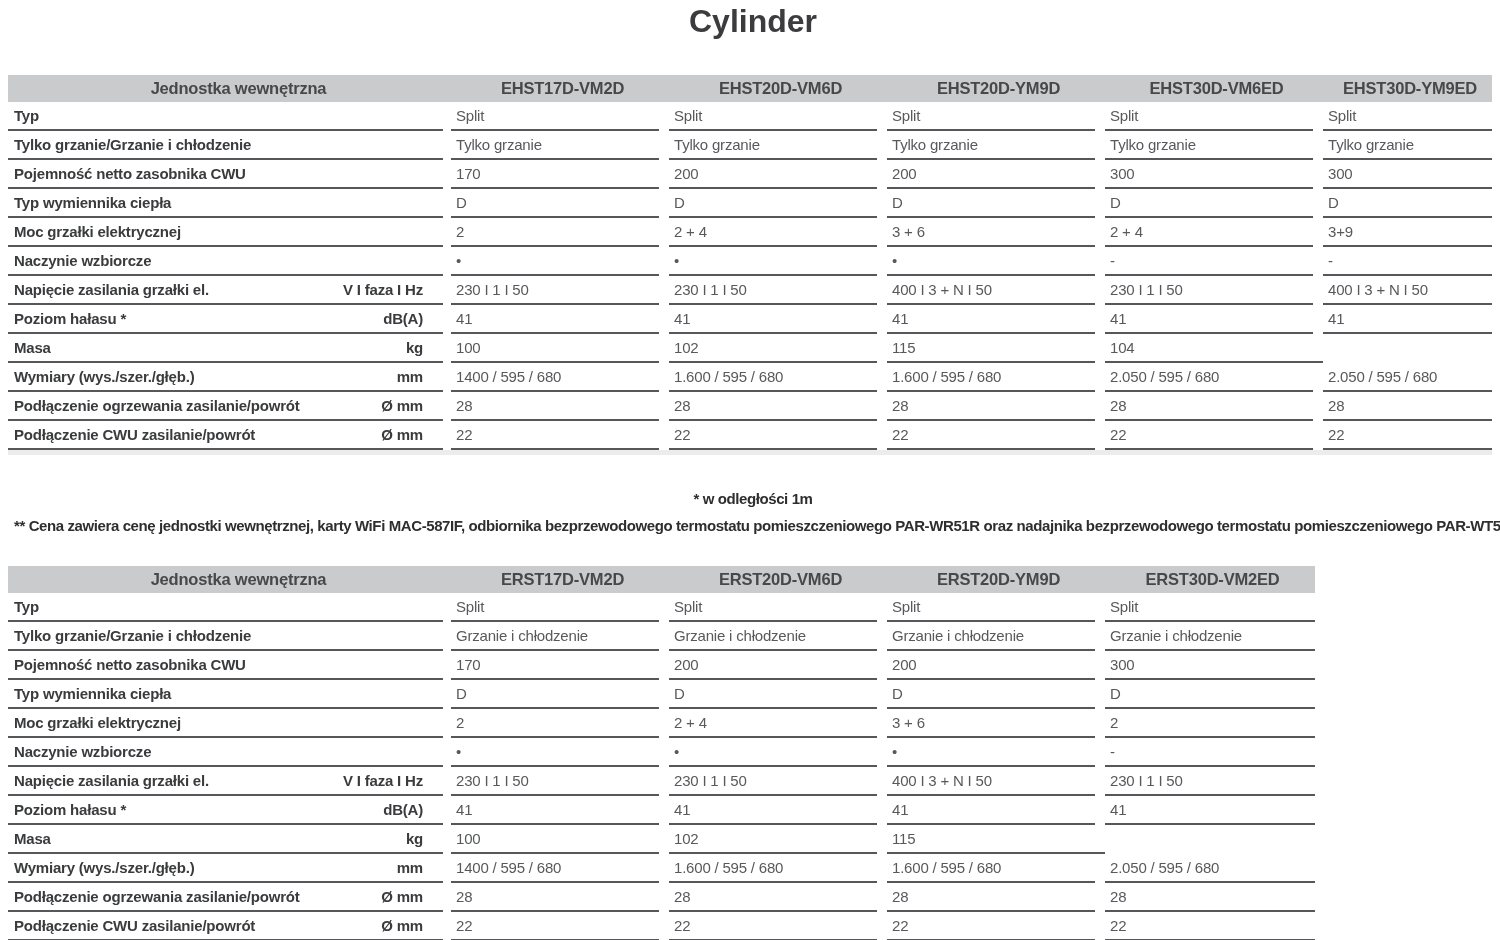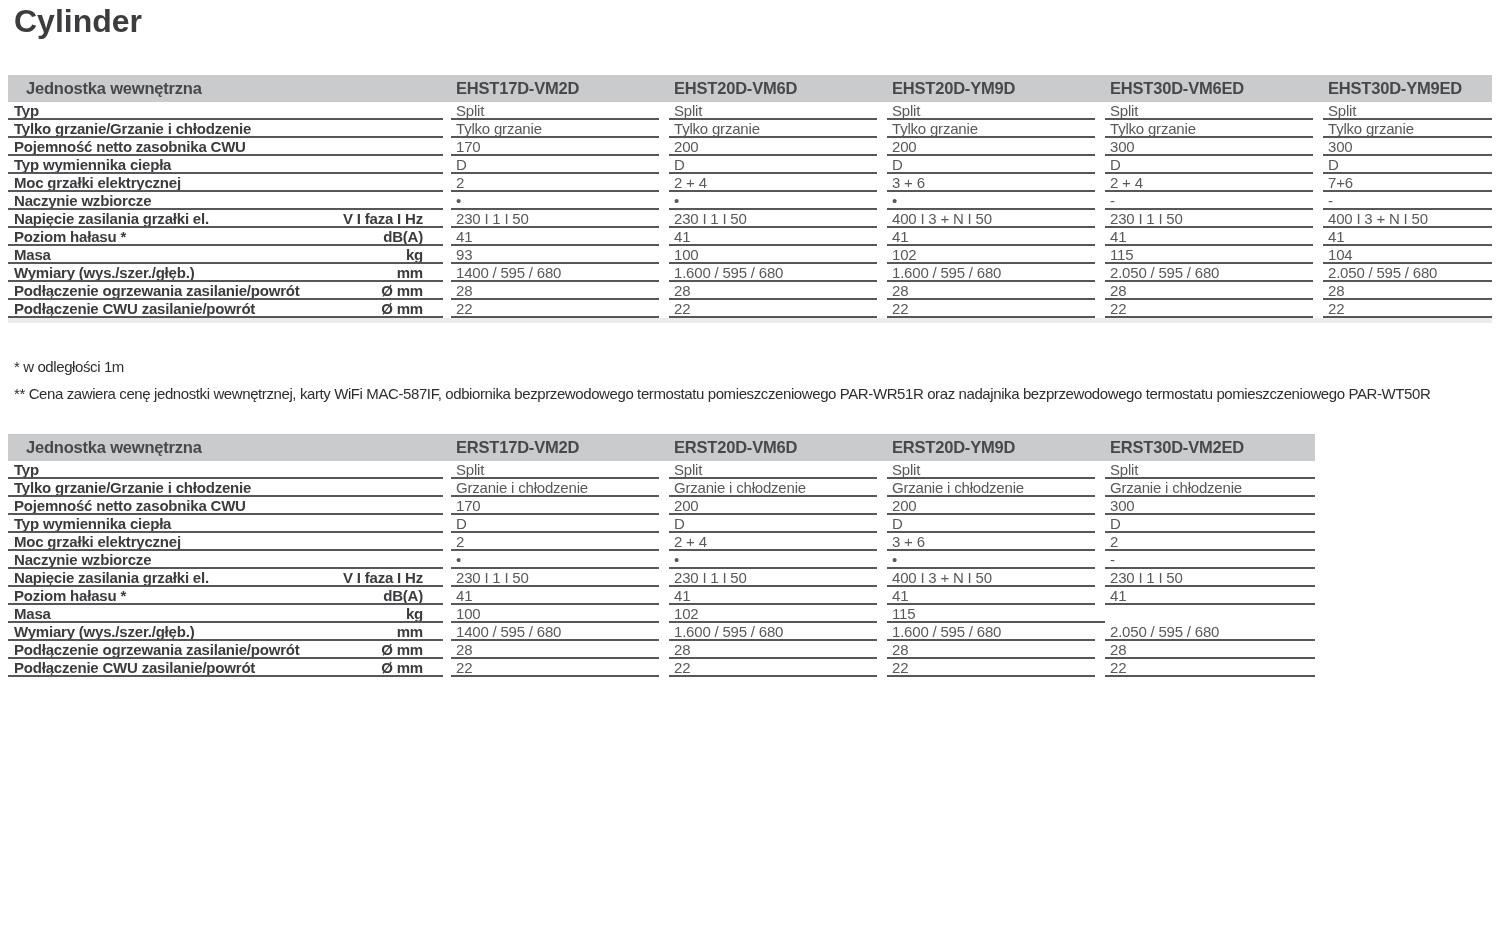--- a/index.html
+++ b/index.html
@@ -2,21 +2,21 @@
 <html><head>
 <meta charset="utf-8">
 <style>
   * { box-sizing: border-box; margin: 0; padding: 0; }
   html, body { width: 1500px; height: 940px; overflow: hidden; }
   body {
     background: #ffffff;
     font-family: "Liberation Sans", sans-serif;
     letter-spacing: -0.2px;
   }
-  .page { width: 1500px; height: 940px; padding: 0 8px; }
+  .page { width: 1500px; height: 940px; padding: 0 8px; text-align: center; }
 
   .page-title {
     font-size: 32px;
     font-weight: bold;
     color: #3c3c3e;
     padding: 3px 0 0 6px;
     height: 42px;
     letter-spacing: 0;
   }
 
@@ -34,21 +34,21 @@
   .head-cell {
     font-weight: bold;
     font-size: 16.5px;
     color: #47484a;
     padding-left: 18px;
     white-space: nowrap;
     overflow: hidden;
   }
   .head-cell.model { padding-left: 5px; }
 
-  .data-row { height: 18px; }
+  .data-row { height: 29px; }
   .cell {
     height: 100%;
     display: flex;
     align-items: center;
     border-bottom: 2px solid #55575a;
     font-size: 15px;
     white-space: nowrap;
     overflow: hidden;
   }
   .label-cell {
@@ -65,21 +65,21 @@
     color: #58595b;
   }
   .value-cell:last-child { margin-right: 0; }
 
   .table-shadow { height: 5px; background: #ececec; }
 
   .footnotes {
     margin-top: 30px;
     padding-left: 6px;
     font-size: 15px;
-    font-weight: normal;
+    font-weight: bold;
     color: #2e2e30;
     line-height: 27px;
     letter-spacing: -0.4px;
     white-space: nowrap;
   }
 </style>
 </head>
 <body>
 
 <div class="page">
@@ -135,21 +135,21 @@
         <div class="cell value-cell">D</div>
       </div>
       <div class="grid data-row">
         <div class="cell label-cell">
           <span class="lab">Moc grzałki elektrycznej</span>
         </div>
         <div class="cell value-cell">2</div>
         <div class="cell value-cell">2 + 4</div>
         <div class="cell value-cell">3 + 6</div>
         <div class="cell value-cell">2 + 4</div>
-        <div class="cell value-cell">7+6</div>
+        <div class="cell value-cell">3+9</div>
       </div>
       <div class="grid data-row">
         <div class="cell label-cell">
           <span class="lab">Naczynie wzbiorcze</span>
         </div>
         <div class="cell value-cell">•</div>
         <div class="cell value-cell">•</div>
         <div class="cell value-cell">•</div>
         <div class="cell value-cell">-</div>
         <div class="cell value-cell">-</div>
@@ -174,21 +174,20 @@
         <div class="cell value-cell">41</div>
         <div class="cell value-cell">41</div>
         <div class="cell value-cell">41</div>
         <div class="cell value-cell">41</div>
       </div>
       <div class="grid data-row">
         <div class="cell label-cell">
           <span class="lab">Masa</span>
           <span class="unit">kg</span>
         </div>
-        <div class="cell value-cell">93</div>
         <div class="cell value-cell">100</div>
         <div class="cell value-cell">102</div>
         <div class="cell value-cell">115</div>
         <div class="cell value-cell">104</div>
       </div>
       <div class="grid data-row">
         <div class="cell label-cell">
           <span class="lab">Wymiary (wys./szer./głęb.)</span>
           <span class="unit">mm</span>
         </div>

